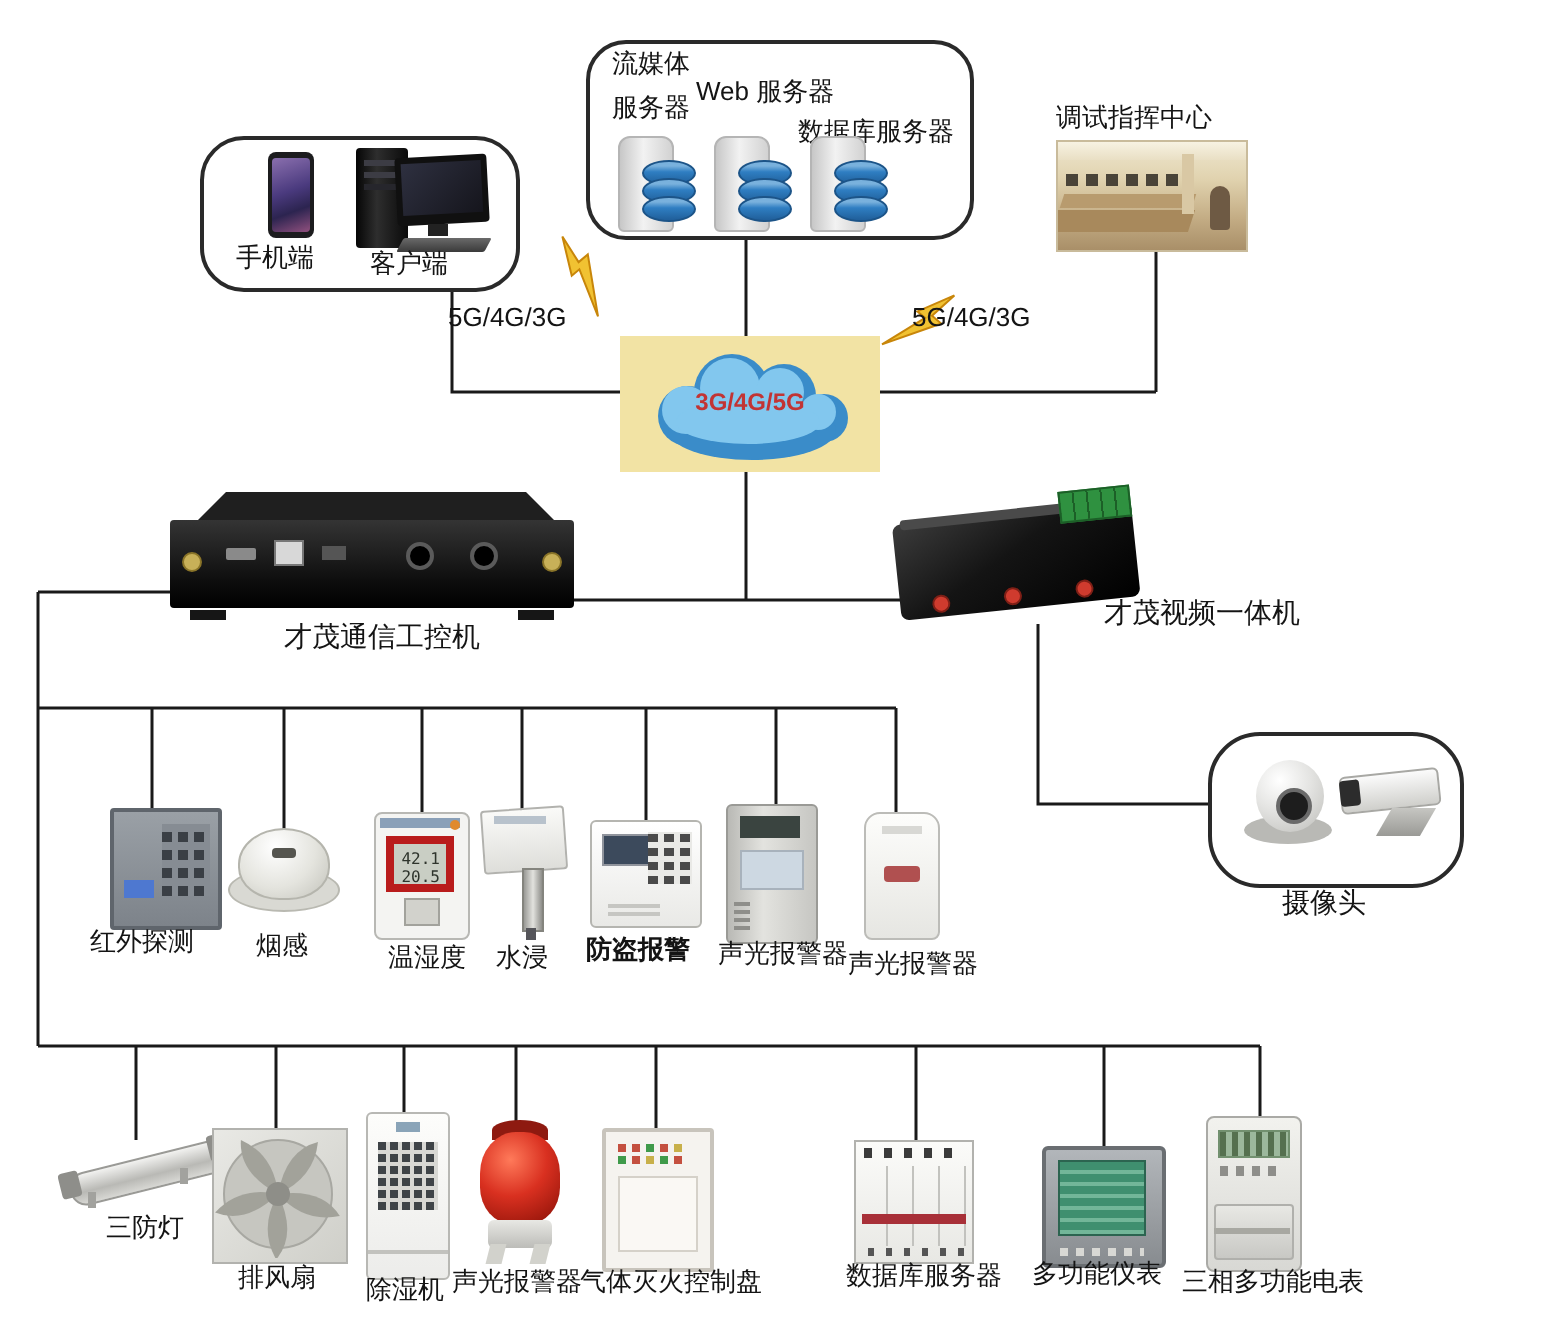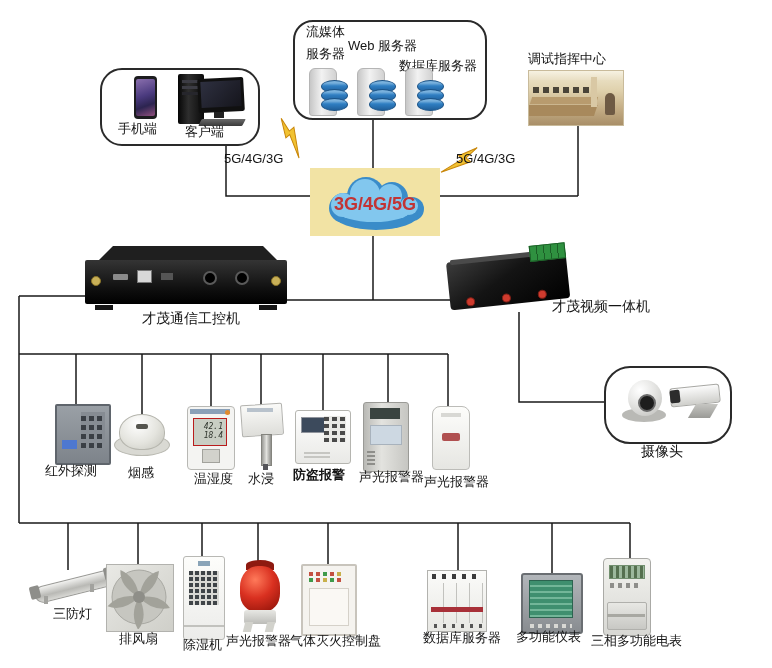--- a/index.html
+++ b/index.html
@@ -6,21 +6,21 @@
   #canvas{position:relative;width:772px;height:668px;background:#ffffff;overflow:hidden;
           font-family:"Liberation Sans", sans-serif;color:#1a1a1a;}
   .abs{position:absolute;}
   .lbl{position:absolute;font-size:13px;line-height:15px;white-space:nowrap;color:#141414;}
   .lbl-lg{font-size:14px;}
   
   .gbox{position:absolute;border:2px solid #2a2a2a;border-radius:22px;background:#fff;}
   
   .cloudbox{position:absolute;left:310px;top:168px;width:130px;height:68px;background:#f2e3a4;}
   .cloudlabel{position:absolute;left:0;top:26px;width:130px;text-align:center;
-              font-size:18px;font-weight:bold;color:#c23434;}
+              font-size:12px;font-weight:bold;color:#c23434;}
   
   .phone{position:absolute;left:134px;top:76px;width:23px;height:43px;background:#1c1c1e;border-radius:4px;}
   .phone .scr{position:absolute;left:2px;top:3px;right:2px;bottom:3px;border-radius:2px;
               background:linear-gradient(160deg,#8a6fae 0%,#4a3a7e 45%,#2c2450 70%,#90507e 100%);}
   .tower{position:absolute;left:178px;top:74px;width:26px;height:50px;background:linear-gradient(90deg,#050505,#2e2e2e 40%,#0a0a0a);border-radius:2px;}
   .tower .slot{position:absolute;left:4px;top:6px;width:16px;height:3px;background:#3c3c44;box-shadow:0 6px #3c3c44,0 12px #26262c;}
   .monitor{position:absolute;left:198px;top:78px;width:46px;height:34px;background:#101010;border-radius:2px;transform:rotate(-3deg);}
   .monitor .scr{position:absolute;left:3px;top:3px;right:3px;bottom:5px;background:linear-gradient(135deg,#2e3040,#15151c);}
   .mon-stand{position:absolute;left:214px;top:112px;width:10px;height:6px;background:#222;}
   .keyboard{position:absolute;left:200px;top:119px;width:44px;height:7px;background:linear-gradient(#6a6a6a,#3a3a3a);transform:skewX(-28deg);border-radius:1px;}
@@ -79,22 +79,22 @@
                               repeating-linear-gradient(0deg,transparent 0 5px,#868c93 5px 9px);}
   .acs .disp{position:absolute;left:5px;bottom:14px;width:15px;height:9px;background:#4e78d0;}
   .smoke{position:absolute;left:114px;top:414px;width:54px;height:44px;}
   .smoke .base{position:absolute;left:0;bottom:2px;width:54px;height:20px;border-radius:50%;background:#d9d9d3;border:1px solid #b9b9b1;}
   .smoke .domeb{position:absolute;left:5px;top:0;width:44px;height:34px;border-radius:50% 50% 45% 45%;
                 background:radial-gradient(circle at 40% 25%,#ffffff,#e4e4de 55%,#c2c2ba);border:1px solid #b5b5ad;}
   .smoke .slot{position:absolute;left:22px;top:10px;width:12px;height:5px;background:#55554f;border-radius:2px;}
   .temphum{position:absolute;left:187px;top:406px;width:46px;height:62px;background:#f4f4f2;border:1px solid #b8b8b4;border-radius:4px;}
   .temphum .hdr{position:absolute;left:2px;top:2px;width:40px;height:5px;background:#8aa0b8;}
   .temphum .led{position:absolute;right:4px;top:3px;width:5px;height:5px;border-radius:50%;background:#e08a2e;}
-  .temphum .lcd{position:absolute;left:5px;top:11px;width:34px;height:28px;background:#c9cec4;border:1px solid #b91c1c;
-                font-size:8px;line-height:9px;text-align:right;padding:3px 3px 0 0;box-sizing:border-box;color:#2e342c;font-family:"DejaVu Sans Mono",monospace;font-style:italic;}
+  .temphum .lcd{position:absolute;left:5px;top:11px;width:34px;height:28px;background:#c9cec4;border:4px solid #b91c1c;
+                font-size:8px;line-height:9px;text-align:right;padding:3px 3px 0 0;box-sizing:border-box;color:#2e342c;font-family:"DejaVu Sans Mono",monospace;}
   .temphum .btn{position:absolute;left:14px;bottom:6px;width:16px;height:12px;background:#d2d2cc;border:1px solid #a2a29c;}
   .water{position:absolute;left:239px;top:404px;width:44px;height:66px;}
   .water .box{position:absolute;left:2px;top:0;width:40px;height:30px;background:linear-gradient(#fafaf8,#dededa);border:1px solid #b2b2ae;border-radius:2px;transform:rotate(-4deg);}
   .water .hdr{position:absolute;left:8px;top:4px;width:26px;height:4px;background:#b8c2cc;}
   .water .probe{position:absolute;left:22px;top:30px;width:9px;height:30px;background:linear-gradient(90deg,#9a9a96,#e2e2de 50%,#8e8e8a);border:1px solid #84847e;}
   .water .tip{position:absolute;left:24px;top:60px;width:5px;height:6px;background:#55555a;}
   .burglar{position:absolute;left:295px;top:410px;width:54px;height:52px;background:linear-gradient(#ffffff,#e9e9e6);border:1px solid #b5b5b0;border-radius:3px;}
   .burglar .lcd{position:absolute;left:5px;top:6px;width:22px;height:14px;background:#3c4a5c;border:1px solid #90949c;}
   .burglar .keys{position:absolute;right:4px;top:5px;width:22px;height:26px;
                  background-color:#4a4a4a;
@@ -302,21 +302,21 @@
       <div class="base"></div>
       <div class="domeb"></div>
       <div class="slot"></div>
     </div>
   <div class="lbl" style="left:128px;top:465px;">烟感</div>
 
   <div class="temphum">
     <div class="hdr"></div>
       <div class="led"></div>
     <div class="lcd"><span>42.1</span><br>
-    <span>18.4</span></div>
+    <span>20.5</span></div>
     <div class="btn"></div>
   </div>
   <div class="lbl" style="left:194px;top:471px;">温湿度</div>
 
   <div class="water">
     <div class="box"></div>
       <div class="hdr"></div>
       <div class="probe"></div>
       <div class="tip"></div>
   </div>

